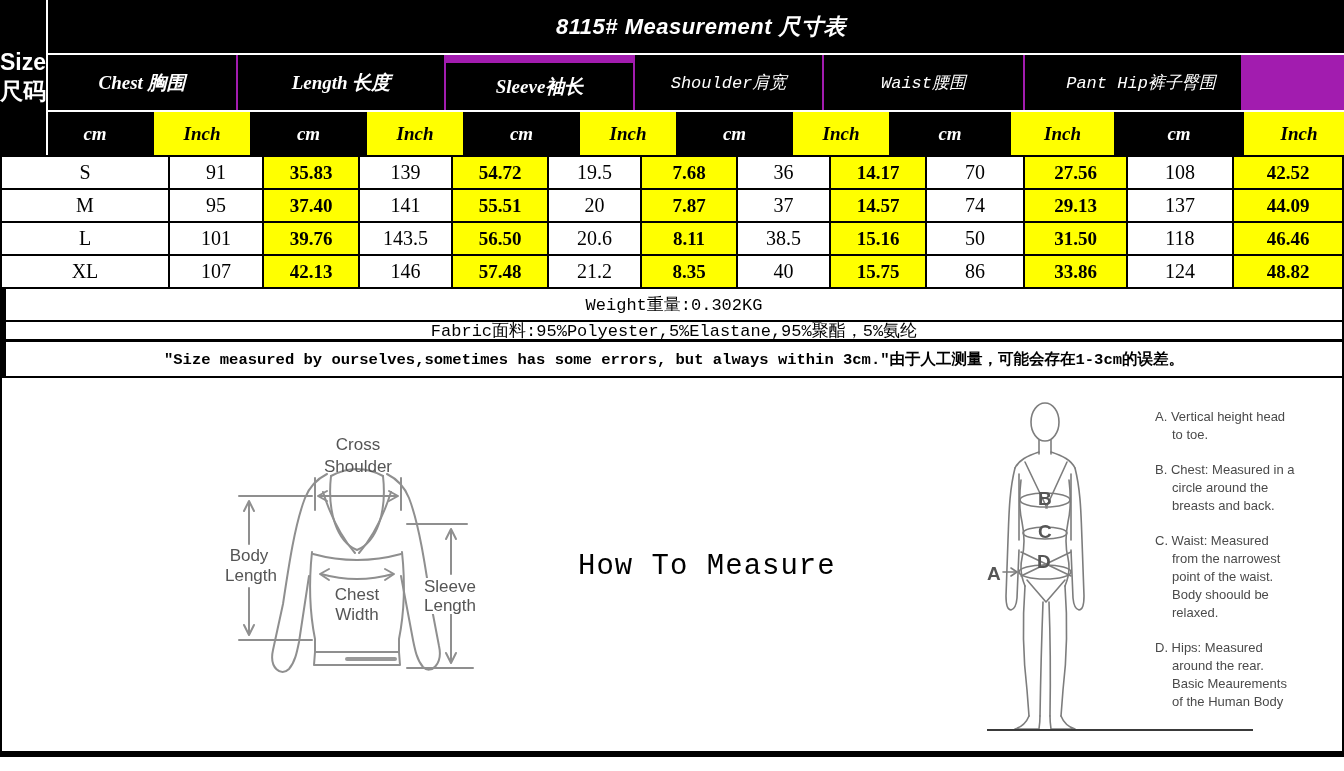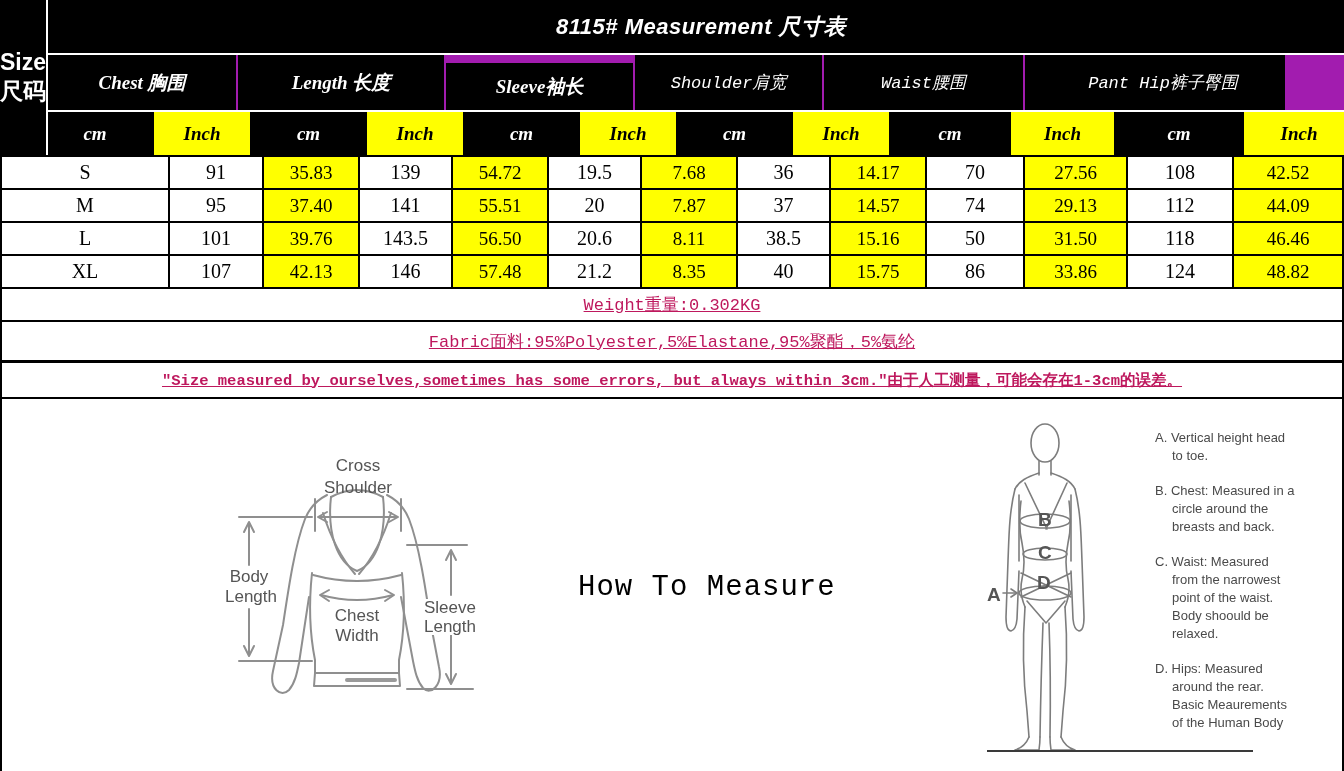--- a/index.html
+++ b/index.html
@@ -13,46 +13,46 @@
   .header-right{flex:1;display:flex;flex-direction:column;gap:2px;background:#fff;font-style:italic;}
   .title-cell{height:53px;background:#000;color:#fff;display:flex;align-items:center;justify-content:center;
     font-family:"Liberation Sans",sans-serif;font-weight:bold;font-size:22px;letter-spacing:.5px;}
   .group-row{height:55px;display:flex;gap:2px;background:#a21caf;}
   .group-row>div{background:#000;color:#fff;display:flex;align-items:center;justify-content:center;}
   .group-row>div:nth-child(1){width:188px;font-family:"Liberation Serif",serif;font-weight:bold;font-size:19px;}
   .group-row>div:nth-child(2){width:206px;font-family:"Liberation Serif",serif;font-weight:bold;font-size:19px;}
   .group-row>div:nth-child(3){width:187px;font-family:"Liberation Serif",serif;font-weight:bold;font-size:19px;margin-top:8px;}
   .group-row>div:nth-child(4){width:187px;font-family:"Liberation Mono",monospace;font-size:17px;}
   .group-row>div:nth-child(5){width:199px;font-family:"Liberation Mono",monospace;font-size:17px;}
-  .group-row>div:nth-child(6){width:260px;font-family:"Liberation Mono",monospace;font-size:17px;padding-left:16px;}
+  .group-row>div:nth-child(6){width:216px;font-family:"Liberation Mono",monospace;font-size:17px;padding-left:16px;}
   .unit-row{height:43px;display:flex;background:#000;gap:12px;}
   .unit-row>div{display:flex;align-items:center;justify-content:center;
     font-family:"Liberation Serif",serif;font-weight:bold;font-size:19px;}
   .u-cm{background:#000;color:#fff;}
   .u-inch{background:#FFFF00;color:#000;}
   .unit-row>div:nth-child(1){width:94px}.unit-row>div:nth-child(2){width:96px}
   .unit-row>div:nth-child(3){width:93px}.unit-row>div:nth-child(4){width:96px}
   .unit-row>div:nth-child(5){width:93px}.unit-row>div:nth-child(6){width:96px}
   .unit-row>div:nth-child(7){width:93px}.unit-row>div:nth-child(8){width:96px}
   .unit-row>div:nth-child(9){width:98px}.unit-row>div:nth-child(10){width:103px}
   .unit-row>div:nth-child(11){width:106px}.unit-row>div:nth-child(12){width:110px}
 
   
   .body-grid{display:grid;grid-template-columns:166px 92px 94px 91px 94px 91px 94px 91px 94px 96px 101px 104px 108px;
     grid-auto-rows:31px;gap:2px;background:#000;padding:2px;width:1344px;}
   .brow{display:contents;}
   .cell{background:#fff;display:flex;align-items:center;justify-content:center;font-size:20px;color:#000;}
-  .cell.inch{background:#FFFF00;font-weight:normal;font-size:19px;}
+  .cell.inch{background:#FFFF00;font-weight:bold;font-size:19px;}
 
   
-  .note{width:1344px;background:#fff;border-left:2px solid #000000;border-right:2px solid #000;
+  .note{width:1344px;background:#fff;border-left:6px solid #000000;border-right:2px solid #000;
     display:flex;align-items:center;justify-content:center;
-    font-family:"Liberation Mono",monospace;color:#be185d;text-decoration:underline;}
+    font-family:"Liberation Mono",monospace;color:#000000;}
   .note-weight{height:31px;font-size:17px;}
-  .note-fabric{height:38px;font-size:17px;}
+  .note-fabric{height:17px;font-size:17px;}
   .note-disc{height:34px;font-size:15.5px;font-weight:bold;}
   .sep2{height:2px;background:#000;width:1344px;}
   .sep3{height:3px;background:#000;width:1344px;}
 
   
   .lower{position:relative;width:1344px;height:373px;background:#fff;
     border-left:2px solid #000;border-right:2px solid #000;}
   .howto{position:absolute;left:576px;top:172px;font-family:"Liberation Mono",monospace;
     font-size:29px;color:#000;letter-spacing:1px;white-space:nowrap;}
   .garment-svg{position:absolute;left:213px;top:56px;}
@@ -125,21 +125,21 @@
       <div class="cell cm">95</div>
       <div class="cell inch">37.40</div>
       <div class="cell cm">141</div>
       <div class="cell inch">55.51</div>
       <div class="cell cm">20</div>
       <div class="cell inch">7.87</div>
       <div class="cell cm">37</div>
       <div class="cell inch">14.57</div>
       <div class="cell cm">74</div>
       <div class="cell inch">29.13</div>
-      <div class="cell cm">112</div>
+      <div class="cell cm">137</div>
       <div class="cell inch">44.09</div>
     </div>
     <div class="brow">
       <div class="cell">L</div>
       <div class="cell cm">101</div>
       <div class="cell inch">39.76</div>
       <div class="cell cm">143.5</div>
       <div class="cell inch">56.50</div>
       <div class="cell cm">20.6</div>
       <div class="cell inch">8.11</div>

